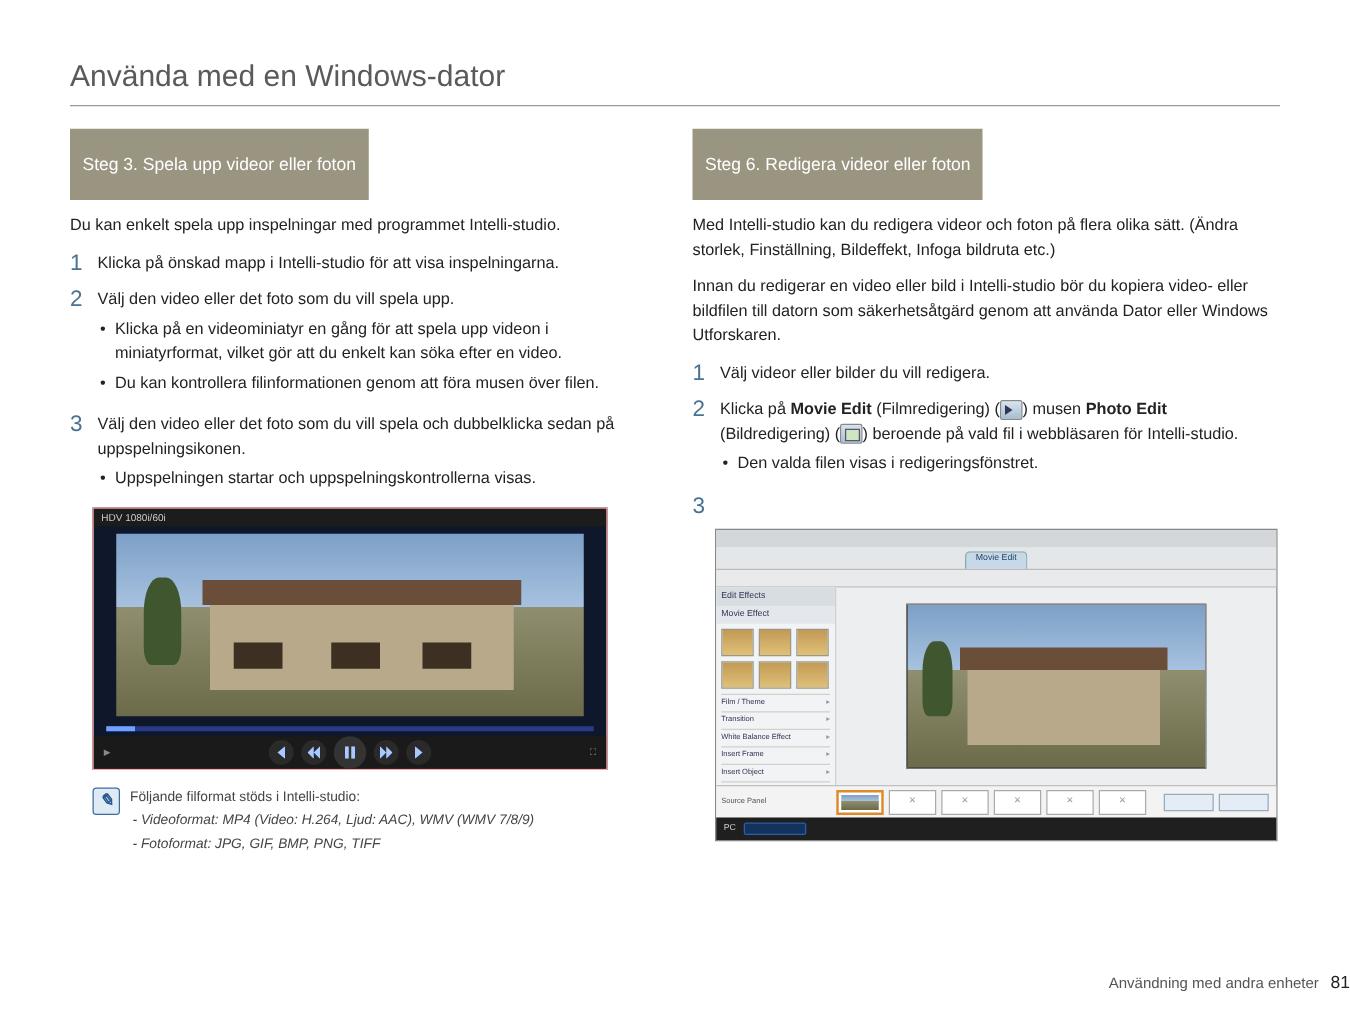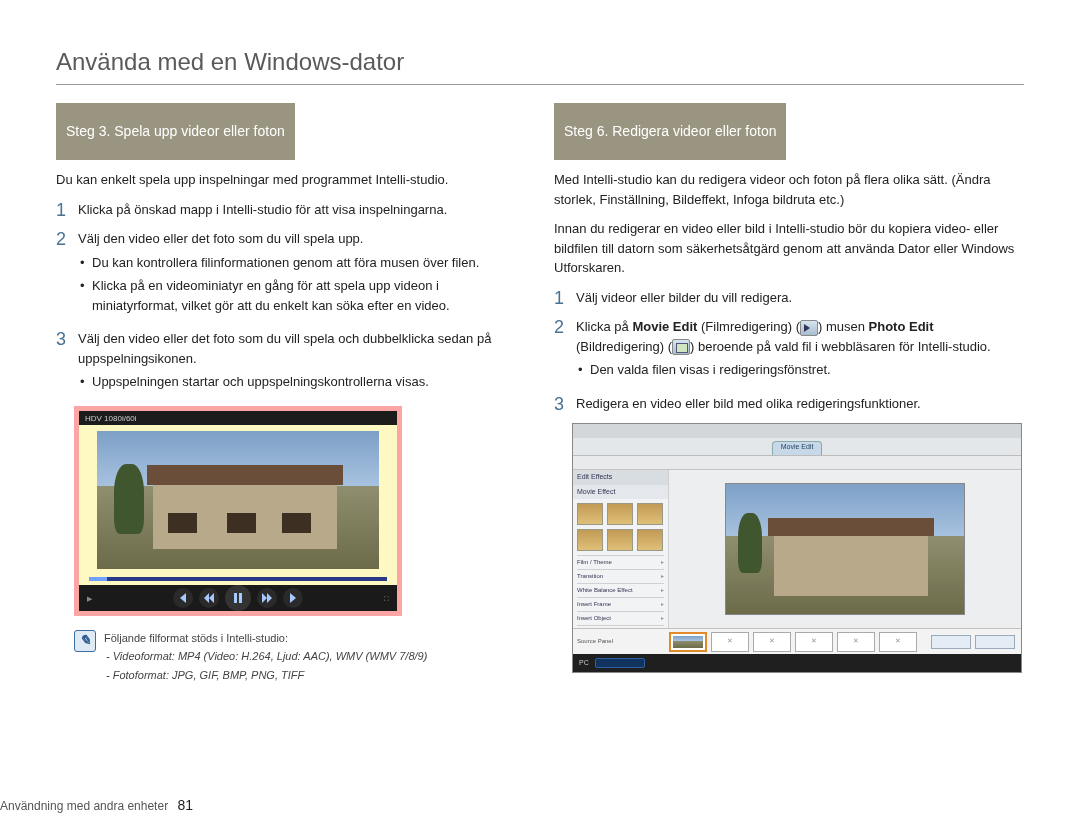--- a/index.html
+++ b/index.html
@@ -79,22 +79,22 @@
   .inline-icon.movie::after{
     content:"";position:absolute;left:3px;top:3px;width:0;height:0;
     border-left:6px solid #335; border-top:4px solid transparent; border-bottom:4px solid transparent;
   }
   .inline-icon.photo::after{
     content:"";position:absolute;left:3px;top:3px;width:10px;height:8px;
     background:#cfe6c1;border:1px solid #557;
   }
   
   .player {
-    width: 328px; height: 210px; background:#fef9c3; margin: 6px 0 14px 18px;
-    border:5px solid #fca5a5; position:relative; overflow:hidden;
+    width: 412px; height: 210px; background:#0f172a; margin: 6px 0 14px 18px;
+    border:1px solid #fca5a5; position:relative; overflow:hidden;
   }
   .player .topbar{height:14px;background:#1c1c1c;font-size:8px;color:#ccc;padding:2px 6px;}
   .player .view{position:absolute;left:18px;top:20px;right:18px;bottom:42px;
     background:linear-gradient(#7da0c7 0%,#a7c2df 40%,#8f8f6f 40%,#6b6b4a 100%);}
   .player .house{position:absolute;left:20%;right:15%;top:38%;bottom:14%;
     background:#b7a98a;}
   .player .house::before{content:"";position:absolute;left:-6px;right:-6px;top:-18px;height:20px;
     background:#6b4e3a;}
   .player .house .win{position:absolute;width:16%;height:30%;background:#3d2f22;}
   .player .house .win.w1{left:8%;top:45%;} .player .house .win.w2{left:40%;top:45%;}
@@ -160,21 +160,21 @@
     background:linear-gradient(#7da0c7 0%,#a7c2df 40%,#8f8f6f 40%,#6b6b4a 100%);}
   .editor .timeline .clip .x{position:absolute;inset:0;display:flex;align-items:center;justify-content:center;font-size:7px;color:#99a;}
   .editor .timeline .end{position:absolute;right:6px;display:flex;gap:4px;}
   .editor .timeline .end .b{width:40px;height:14px;border:1px solid #9ab;background:#e4edf5;font-size:6px;}
   .editor .statusbar{position:absolute;left:0;right:0;bottom:0;height:18px;background:#1f1f1f;
     display:flex;align-items:center;padding:0 6px;gap:6px;}
   .editor .statusbar .tag{font-size:7px;color:#ccc;}
   .editor .statusbar .pill{width:50px;height:10px;border:1px solid #2a5fa8;background:#13335f;border-radius:2px;}
   
   .footer{
-    position:absolute;left:0;right:0;bottom:12px;text-align:left;font-size:12px;color:#555;
+    position:absolute;left:0;right:0;bottom:32px;text-align:right;font-size:12px;color:#555;
   }
   .footer .pn{font-size:14px;color:#222;margin-left:6px;}
   b{font-weight:700;}
 </style>
 </head>
 <body>
 
 <h1 class="page-title">Använda med en Windows-dator</h1>
 
 <div class="columns">
@@ -188,22 +188,22 @@
         <span class="num">1</span>
         <div class="numbody">
           <span>Klicka på önskad mapp i Intelli-studio för att visa inspelningarna.</span>
         </div>
       </li>
       <li>
         <span class="num">2</span>
         <div class="numbody">
           <span>Välj den video eller det foto som du vill spela upp.</span>
           <ul class="bullets">
+            <li>Klicka på en videominiatyr en gång för att spela upp videon i miniatyrformat, vilket gör att du enkelt kan söka efter en video.</li>
             <li>Du kan kontrollera filinformationen genom att föra musen över filen.</li>
-            <li>Klicka på en videominiatyr en gång för att spela upp videon i miniatyrformat, vilket gör att du enkelt kan söka efter en video.</li>
           </ul>
         </div>
       </li>
       <li>
         <span class="num">3</span>
         <div class="numbody">
           <span>Välj den video eller det foto som du vill spela och dubbelklicka sedan på uppspelningsikonen.</span>
           <ul class="bullets">
             <li>Uppspelningen startar och uppspelningskontrollerna visas.</li>
           </ul>
@@ -283,23 +283,20 @@
           <span>Klicka på </span><b>Movie Edit</b><span> (Filmredigering) (</span><span class="inline-icon movie"></span><span>) musen </span><b>Photo Edit</b>
           <br>
           <span>(Bildredigering) (</span><span class="inline-icon photo"></span><span>) beroende på vald fil i webbläsaren för Intelli-studio.</span>
           <ul class="bullets">
             <li>Den valda filen visas i redigeringsfönstret.</li>
           </ul>
         </div>
       </li>
       <li>
         <span class="num">3</span>
-        <div class="numbody">
-          <span>Redigera en video eller bild med olika redigeringsfunktioner.</span>
-        </div>
       </li>
     </ol>
 
     
     <div class="editor">
       <div class="menubar"></div>
       <div class="tabbar">
         <div class="tab">Movie Edit</div>
         <div class="cursor"></div>
       </div>

